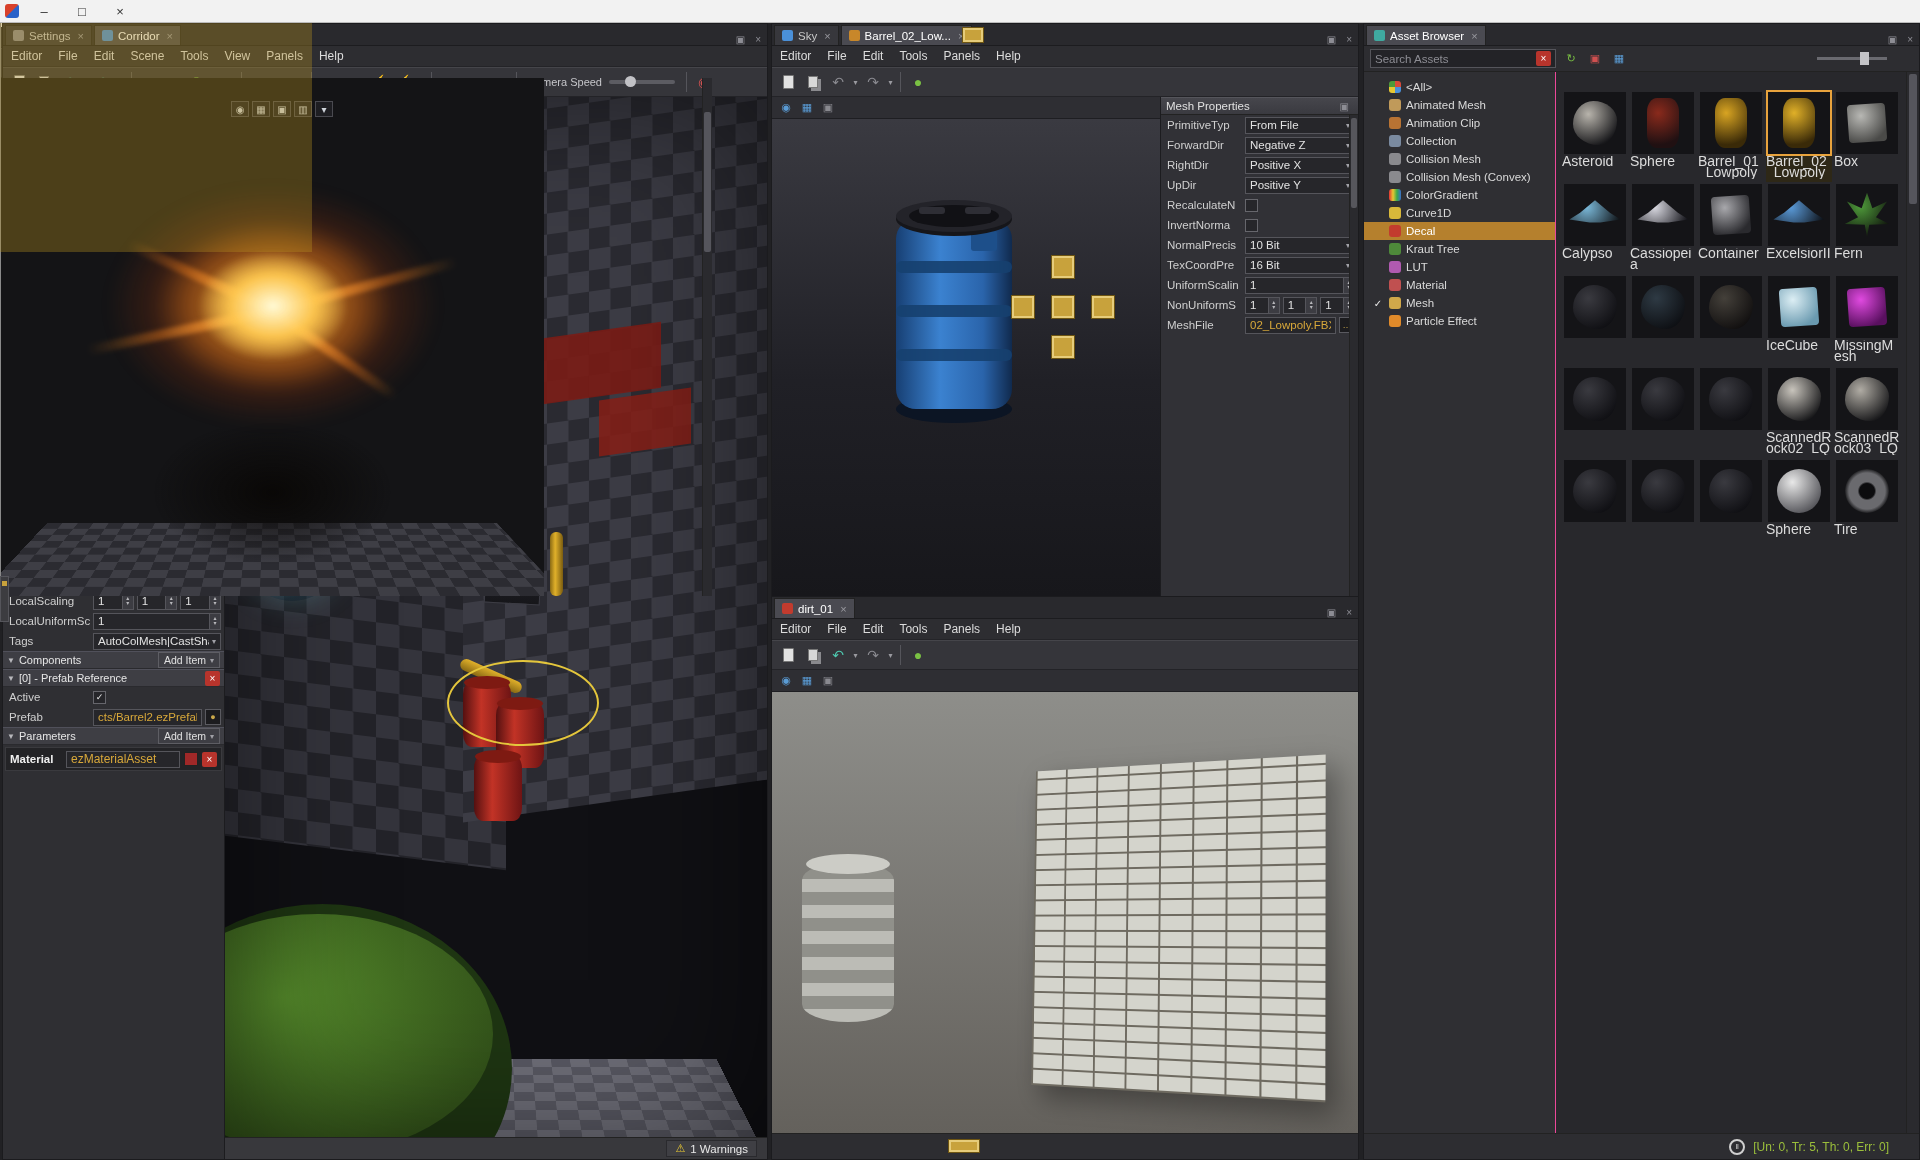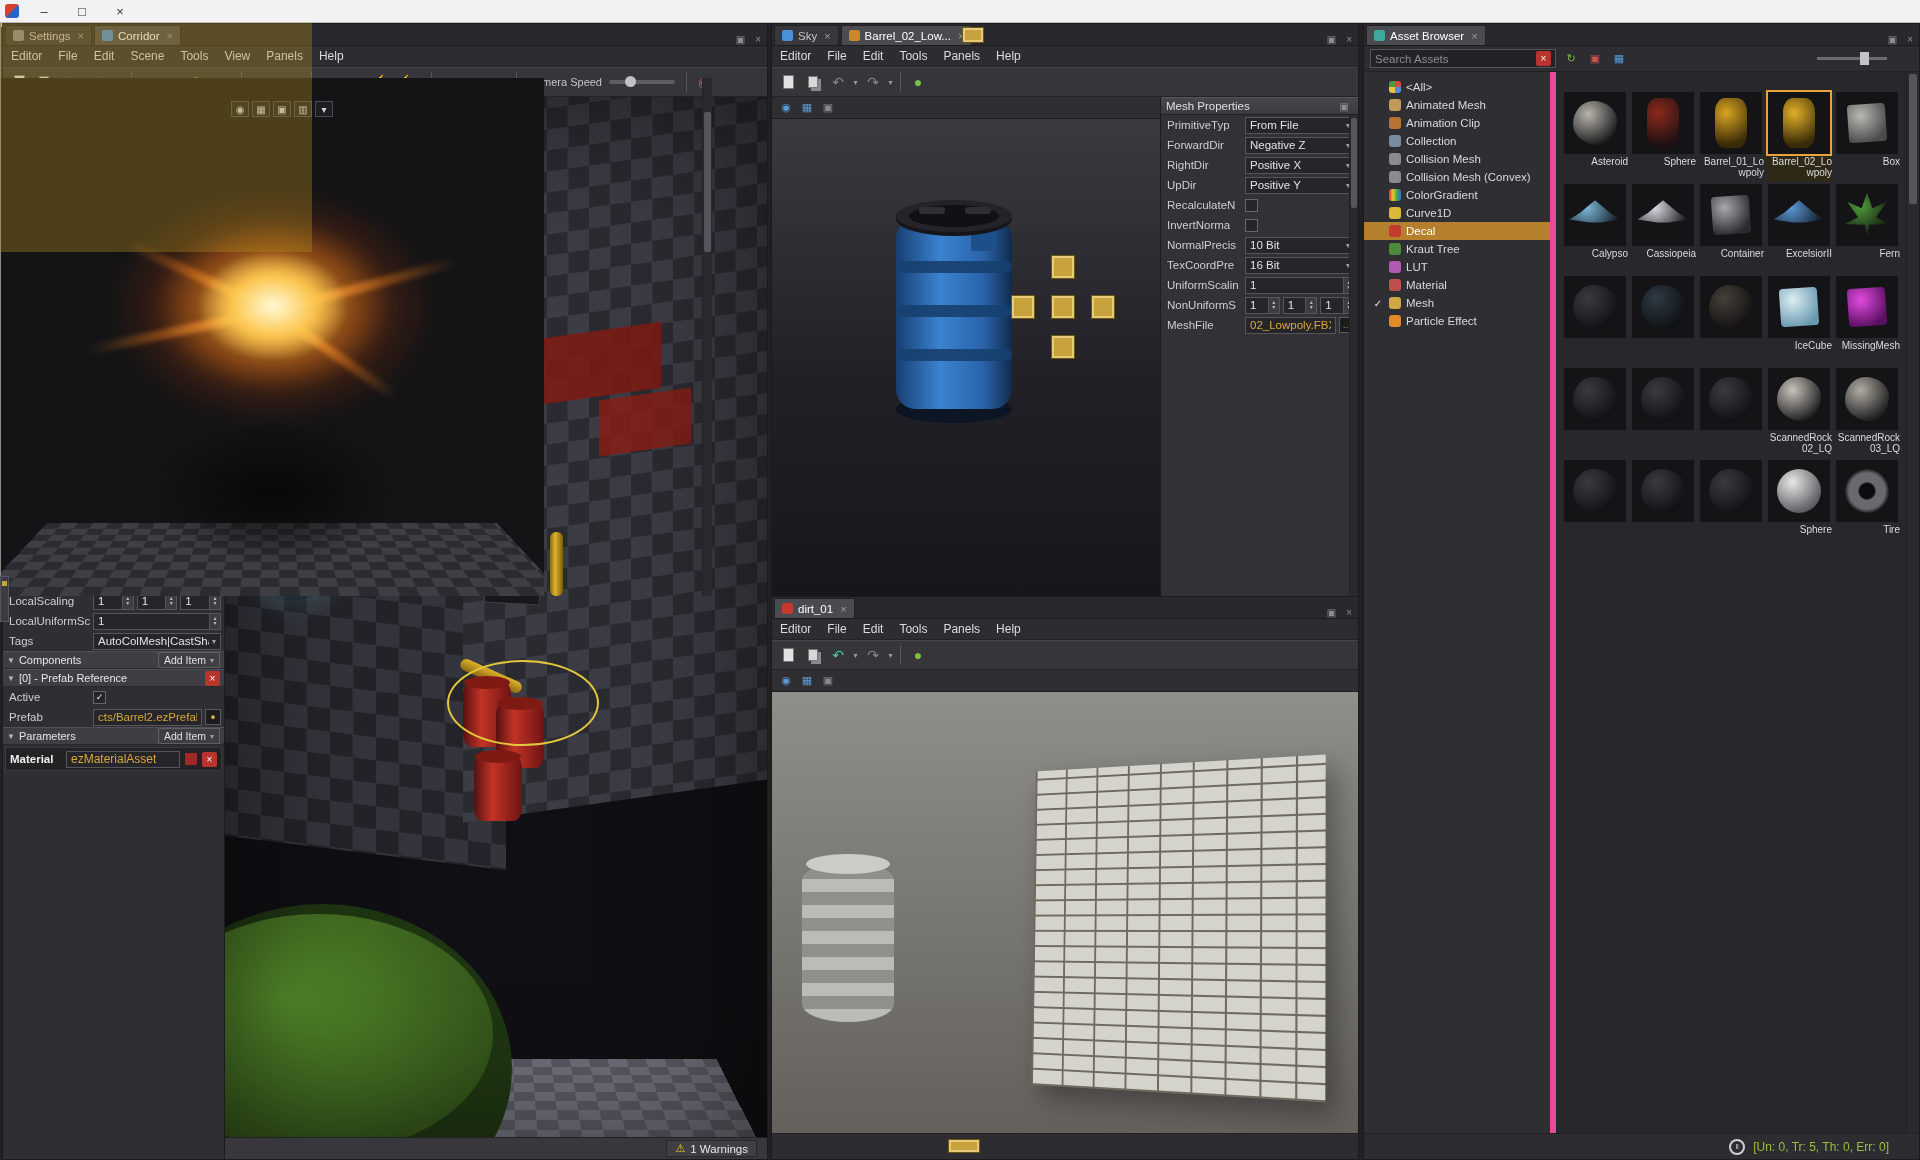--- a/index.html
+++ b/index.html
@@ -132,40 +132,40 @@
 .dock-mini{position:absolute;left:176px;top:5px;width:32px;height:14px;background:#c8a23c;border:1px solid #6e5512;box-shadow:inset 0 0 0 2px #e6cc7a}
 
 
 #asset-win{left:1363px;top:23px;width:557px;height:1137px}
 .search-row{height:26px;flex:none;display:flex;align-items:center;gap:6px;padding:3px 6px;background:#2d2d31;border-bottom:1px solid #222}
 .ab-search{width:186px;height:19px;background:#232327;border:1px solid #55555b;display:flex;align-items:center;gap:3px;padding:0 4px;color:#8d8d94;font-size:11.5px}
 .ab-search .ph{flex:1}
 .size-slider{width:70px;height:3px;background:#6a6a70;position:relative;margin-left:auto;margin-right:26px}
 .size-slider .knob{position:absolute;right:18px;top:-5px;width:9px;height:13px;background:#c4c4c8}
 .ab-content{flex:1;display:flex;min-height:0}
-.ab-tree{width:192px;flex:none;background:#2f2f33;border-right:6px solid #ec4899;padding-top:6px;overflow:hidden}
+.ab-tree{width:192px;flex:none;background:#2f2f33;border-right:1px solid #ec4899;padding-top:6px;overflow:hidden}
 .ab-tree .tree-item{padding-left:8px;height:18px;font-size:11.5px}
 .ab-tree .chk{width:12px;flex:none;font-size:10px;color:#eaeaea;visibility:hidden;text-align:center}
 .ab-tree .has-check .chk{visibility:visible}
 .bg-conic{background:conic-gradient(#d84a3a 0 25%,#4a90d9 0 50%,#e8c832 0 75%,#4e9a3a 0)}
 .bg-grad{background:linear-gradient(90deg,#e23333,#e8c832,#3aa84a,#3a6ec8)}
 .ab-grid{flex:1;min-width:0;padding:20px 0 0 6px;display:flex;flex-wrap:wrap;align-content:flex-start;gap:2px;background:#28282c}
 .asset{width:66px;height:90px;display:flex;flex-direction:column;align-items:center;gap:2px}
 .asset.sel{background:#2e2817}
 .thumb{width:62px;height:62px;background:#141417;display:flex;align-items:center;justify-content:center;overflow:hidden;flex:none}
 .asset.sel .thumb{box-shadow:0 0 0 2px #e8a33d}
 .tshape{width:72%;height:72%}
 .s-ball{border-radius:50%}
 .s-rock{border-radius:46% 54% 42% 58%/52% 44% 56% 48%}
 .s-cyl{width:52%;height:82%;border-radius:10px/14px}
 .s-cube{width:62%;height:62%;border-radius:4px;transform:rotate(-4deg)}
 .s-ship{width:86%;height:60%;clip-path:polygon(50% 10%,78% 44%,98% 62%,60% 70%,40% 70%,2% 62%,22% 44%)}
 .s-plant{clip-path:polygon(50% 0,62% 35%,95% 20%,70% 55%,100% 70%,55% 72%,50% 100%,45% 72%,0 70%,30% 55%,5% 20%,38% 35%)}
 .s-ring{border-radius:50%}
-.alabel{width:66px;font-size:10px;line-height:11px;text-align:right;color:#dcdcdc;word-break:break-all;height:23px;overflow:hidden}
+.alabel{width:66px;font-size:14px;line-height:11px;text-align:left;color:#dcdcdc;word-break:break-all;height:23px;overflow:hidden}
 .ab-vscroll{width:13px;flex:none;background:#2a2a2e;border-left:1px solid #222;position:relative}
 .ab-vscroll .hdl{position:absolute;left:2px;right:2px;top:2px;height:130px;background:#55555c;border-radius:2px}
 .ab-status{height:26px;flex:none;background:#2d2d31;border-top:1px solid #222;display:flex;align-items:center;justify-content:flex-end;gap:8px;padding-right:30px}
 .pause-badge{width:16px;height:16px;border-radius:50%;border:2px solid #cfcfcf;display:flex;align-items:center;justify-content:center;font-size:7px;color:#cfcfcf}
 .counters{color:#9bbf3b;font-size:12px}
 
 
 #float-win{left:1047px;top:337px;width:713px;height:597px;z-index:30;background:#2f2f33;border:1px solid #8a8a8a;
   box-shadow:0 10px 34px rgba(0,0,0,.65);display:flex;flex-direction:column}
 .ftitle{height:26px;flex:none;background:#f2f2f2;display:flex;align-items:center;color:#111;font-size:12px}

